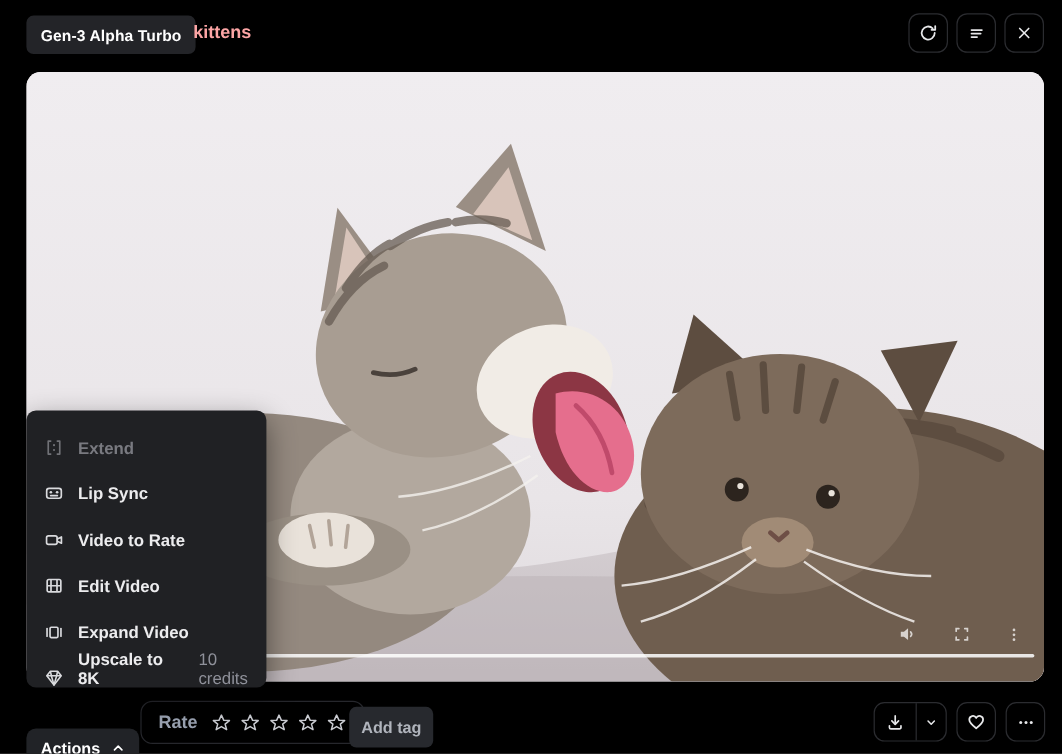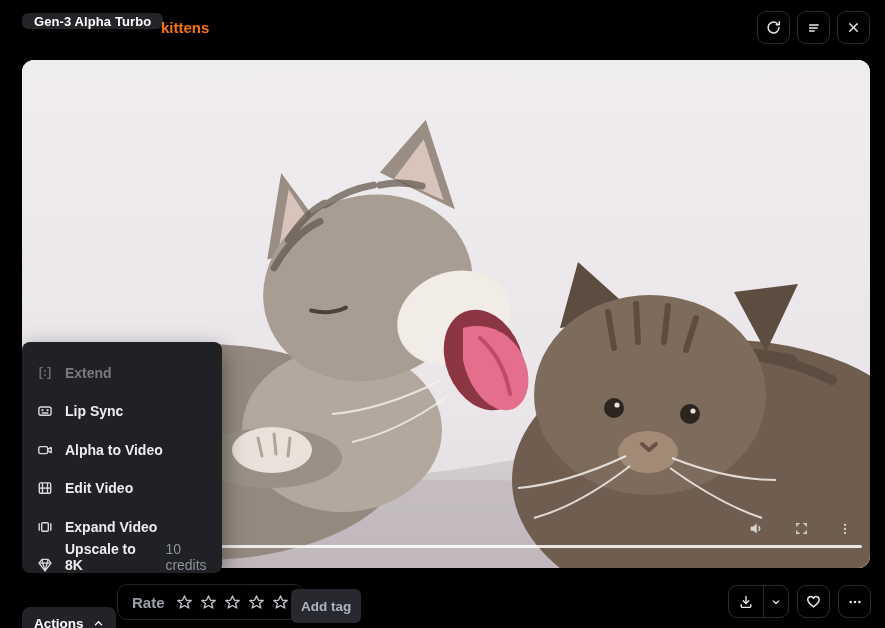--- a/index.html
+++ b/index.html
@@ -1,25 +1,25 @@
 <!DOCTYPE html>
 <html><head>
 <meta charset="utf-8">
 <style>
   html,body{margin:0;padding:0;background:#000;}
   body{width:885px;height:628px;position:relative;overflow:hidden;
        font-family:"Liberation Sans",sans-serif;-webkit-font-smoothing:antialiased;}
   svg{display:block;}
 
   
-  .model-badge{position:absolute;left:22px;top:13px;height:16px;padding:0 12px;
+  .model-badge{position:absolute;left:22px;top:13px;height:32px;padding:0 12px;
     display:flex;align-items:center;background:#232428;border-radius:6px;
     color:#ffffff;font-size:13px;font-weight:700;letter-spacing:.1px;}
   .session-title{position:absolute;left:161px;top:13px;height:28px;display:flex;align-items:center;
-    color:#f97316;font-size:15px;font-weight:600;}
+    color:#fca5a5;font-size:15px;font-weight:600;}
   .header-actions{position:absolute;right:15px;top:11px;display:flex;gap:7px;}
   .icon-btn{width:33px;height:33px;border:1px solid #2b2c30;border-radius:9px;background:transparent;
     display:flex;align-items:center;justify-content:center;color:#e7e8ea;cursor:pointer;padding:0;}
 
   
   .video-frame{position:absolute;left:22px;top:60px;width:848px;height:508px;
     border-radius:12px;overflow:hidden;background:#eae6e9;}
   .player-controls{position:absolute;right:18px;bottom:31px;display:flex;align-items:center;gap:29px;
     color:rgba(255,255,255,.72);}
   .player-controls .pc{cursor:pointer;display:flex;}
@@ -198,21 +198,21 @@
     <span>Lip Sync</span>
   </div>
 
   <div class="menu-item">
     <span class="mi-icon">
       <svg width="16" height="16" viewBox="0 0 16 16" fill="none" stroke="currentColor" stroke-width="1.4" stroke-linecap="round" stroke-linejoin="round">
         <rect x="1.8" y="4.6" width="8.8" height="7" rx="1.6"></rect>
         <path d="M10.8 7.2 L14.2 5.5 V10.7 L10.8 9"></path>
       </svg>
     </span>
-    <span>Alpha to Video</span>
+    <span>Video to Rate</span>
   </div>
 
   <div class="menu-item">
     <span class="mi-icon">
       <svg width="16" height="16" viewBox="0 0 16 16" fill="none" stroke="currentColor" stroke-width="1.4" stroke-linejoin="round">
         <rect x="2.3" y="2.9" width="11.4" height="10.4" rx="1.4"></rect>
         <line x1="5.5" y1="2.9" x2="5.5" y2="13.3"></line>
         <line x1="10.5" y1="2.9" x2="10.5" y2="13.3"></line>
         <line x1="2.3" y1="8.1" x2="13.7" y2="8.1"></line>
       </svg>

